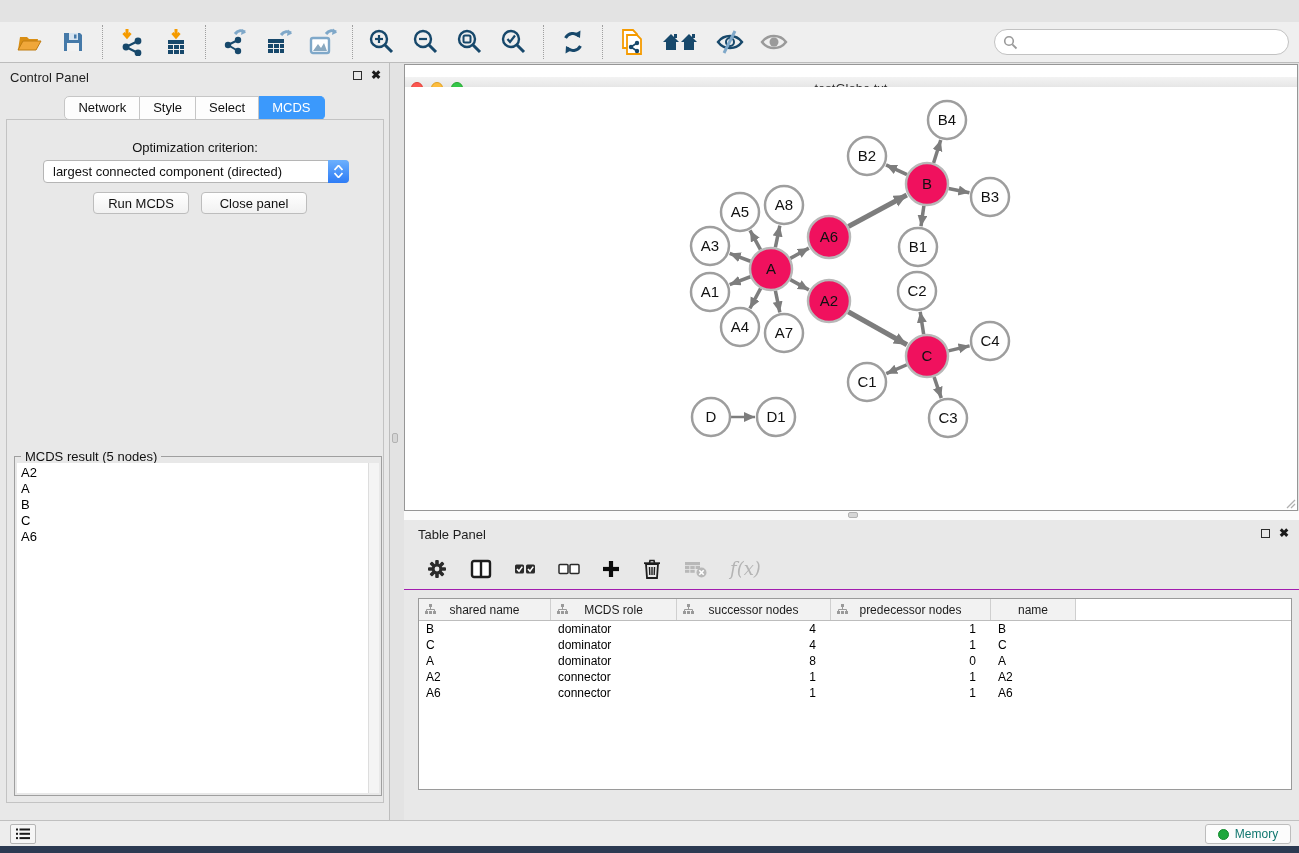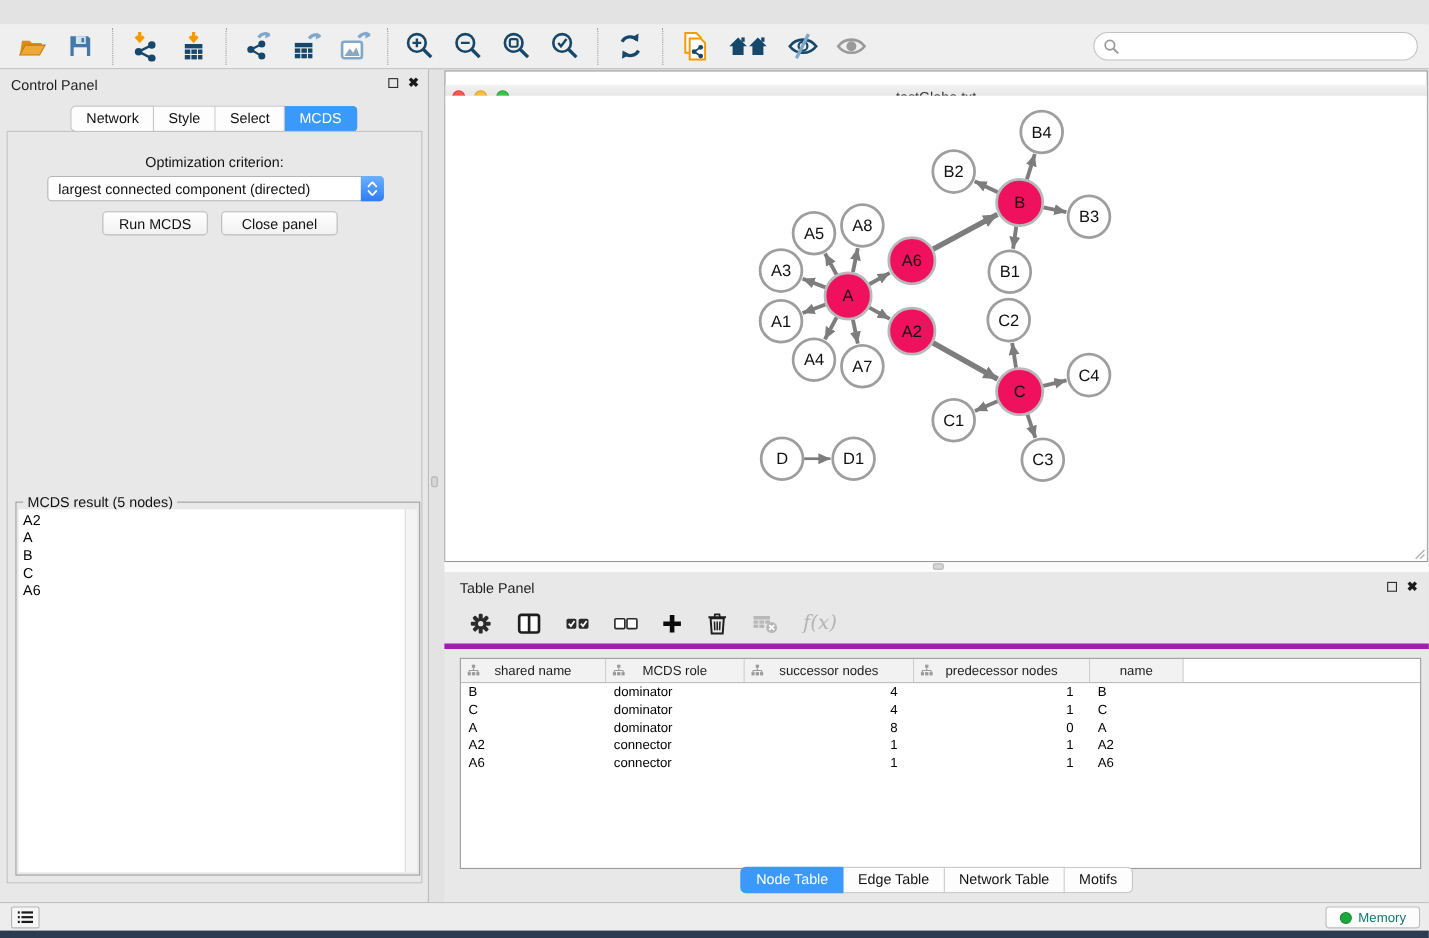--- a/index.html
+++ b/index.html
@@ -82,21 +82,21 @@
   
   .h-splitter { position:absolute; left:404px; top:511px; width:895px; height:9px; background:#fbfbfb; }
   .split-handle { position:absolute; width:10px; height:6px; background:#d6d6d6;
     border:1px solid #b2b2b2; border-radius:2px; }
   .v-split-handle { position:absolute; left:392px; top:433px; width:6px; height:10px;
     background:#d6d6d6; border:1px solid #b2b2b2; border-radius:2px; }
 
   
   .table-panel { position:absolute; left:404px; top:520px; width:895px; height:300px; background:#e8e8e8; }
   .tp-toolbar { position:absolute; left:0; top:28px; width:895px; height:42px;
-    border-bottom:5px solid #a21caf; display:flex; align-items:center; gap:22px; padding-left:22px; }
+    border-bottom:1px solid #a21caf; display:flex; align-items:center; gap:22px; padding-left:22px; }
   .tp-btn { display:flex; align-items:center; justify-content:center; cursor:default; }
   .fx-label { font-family:"DejaVu Serif", serif; font-style:italic; font-size:18px; color:#b4b4b4; }
 
   .data-table { position:absolute; left:14px; top:78px; width:874px; height:192px;
     background:#fff; border:1px solid #9a9a9a; overflow:hidden; }
   .dt-header { display:flex; height:22px; background:#f2f2f2; border-bottom:1px solid #bdbdbd; }
   .dt-hcell { position:relative; display:flex; align-items:center; justify-content:center;
     font-size:12px; color:#1c1c1c; border-right:1px solid #cfcfcf; }
   .dt-hcell .hier { position:absolute; left:6px; top:5px; }
   .dt-hfill { flex:1; background:#fff; }
@@ -691,26 +691,20 @@
           <div class="dt-row">
             <div class="dt-cell left" style="width: 132px;">A6</div>
             <div class="dt-cell left" style="width: 126px;">connector</div>
             <div class="dt-cell right" style="width: 154px;">1</div>
             <div class="dt-cell right" style="width: 160px;">1</div>
             <div class="dt-cell left" style="width: 85px;">A6</div>
           </div>
         </div>
     </div>
 
-    <div class="seg-tabs tp-tabs" id="tp-tabs">
-        <div class="seg-tab active">Node Table</div>
-        <div class="seg-tab">Edge Table</div>
-        <div class="seg-tab">Network Table</div>
-        <div class="seg-tab">Motifs</div>
-      </div>
   </div>
 
   <div class="status-bar">
     <div class="list-btn">
       <svg width="14" height="12" viewBox="0 0 14 12">
           <g fill="#1a1a1a">
             <rect x="0" y="0.5" width="2" height="2"></rect>
             <rect x="3.5" y="0.5" width="10.5" height="2"></rect>
             <rect x="0" y="4.8" width="2" height="2"></rect>
             <rect x="3.5" y="4.8" width="10.5" height="2"></rect>

